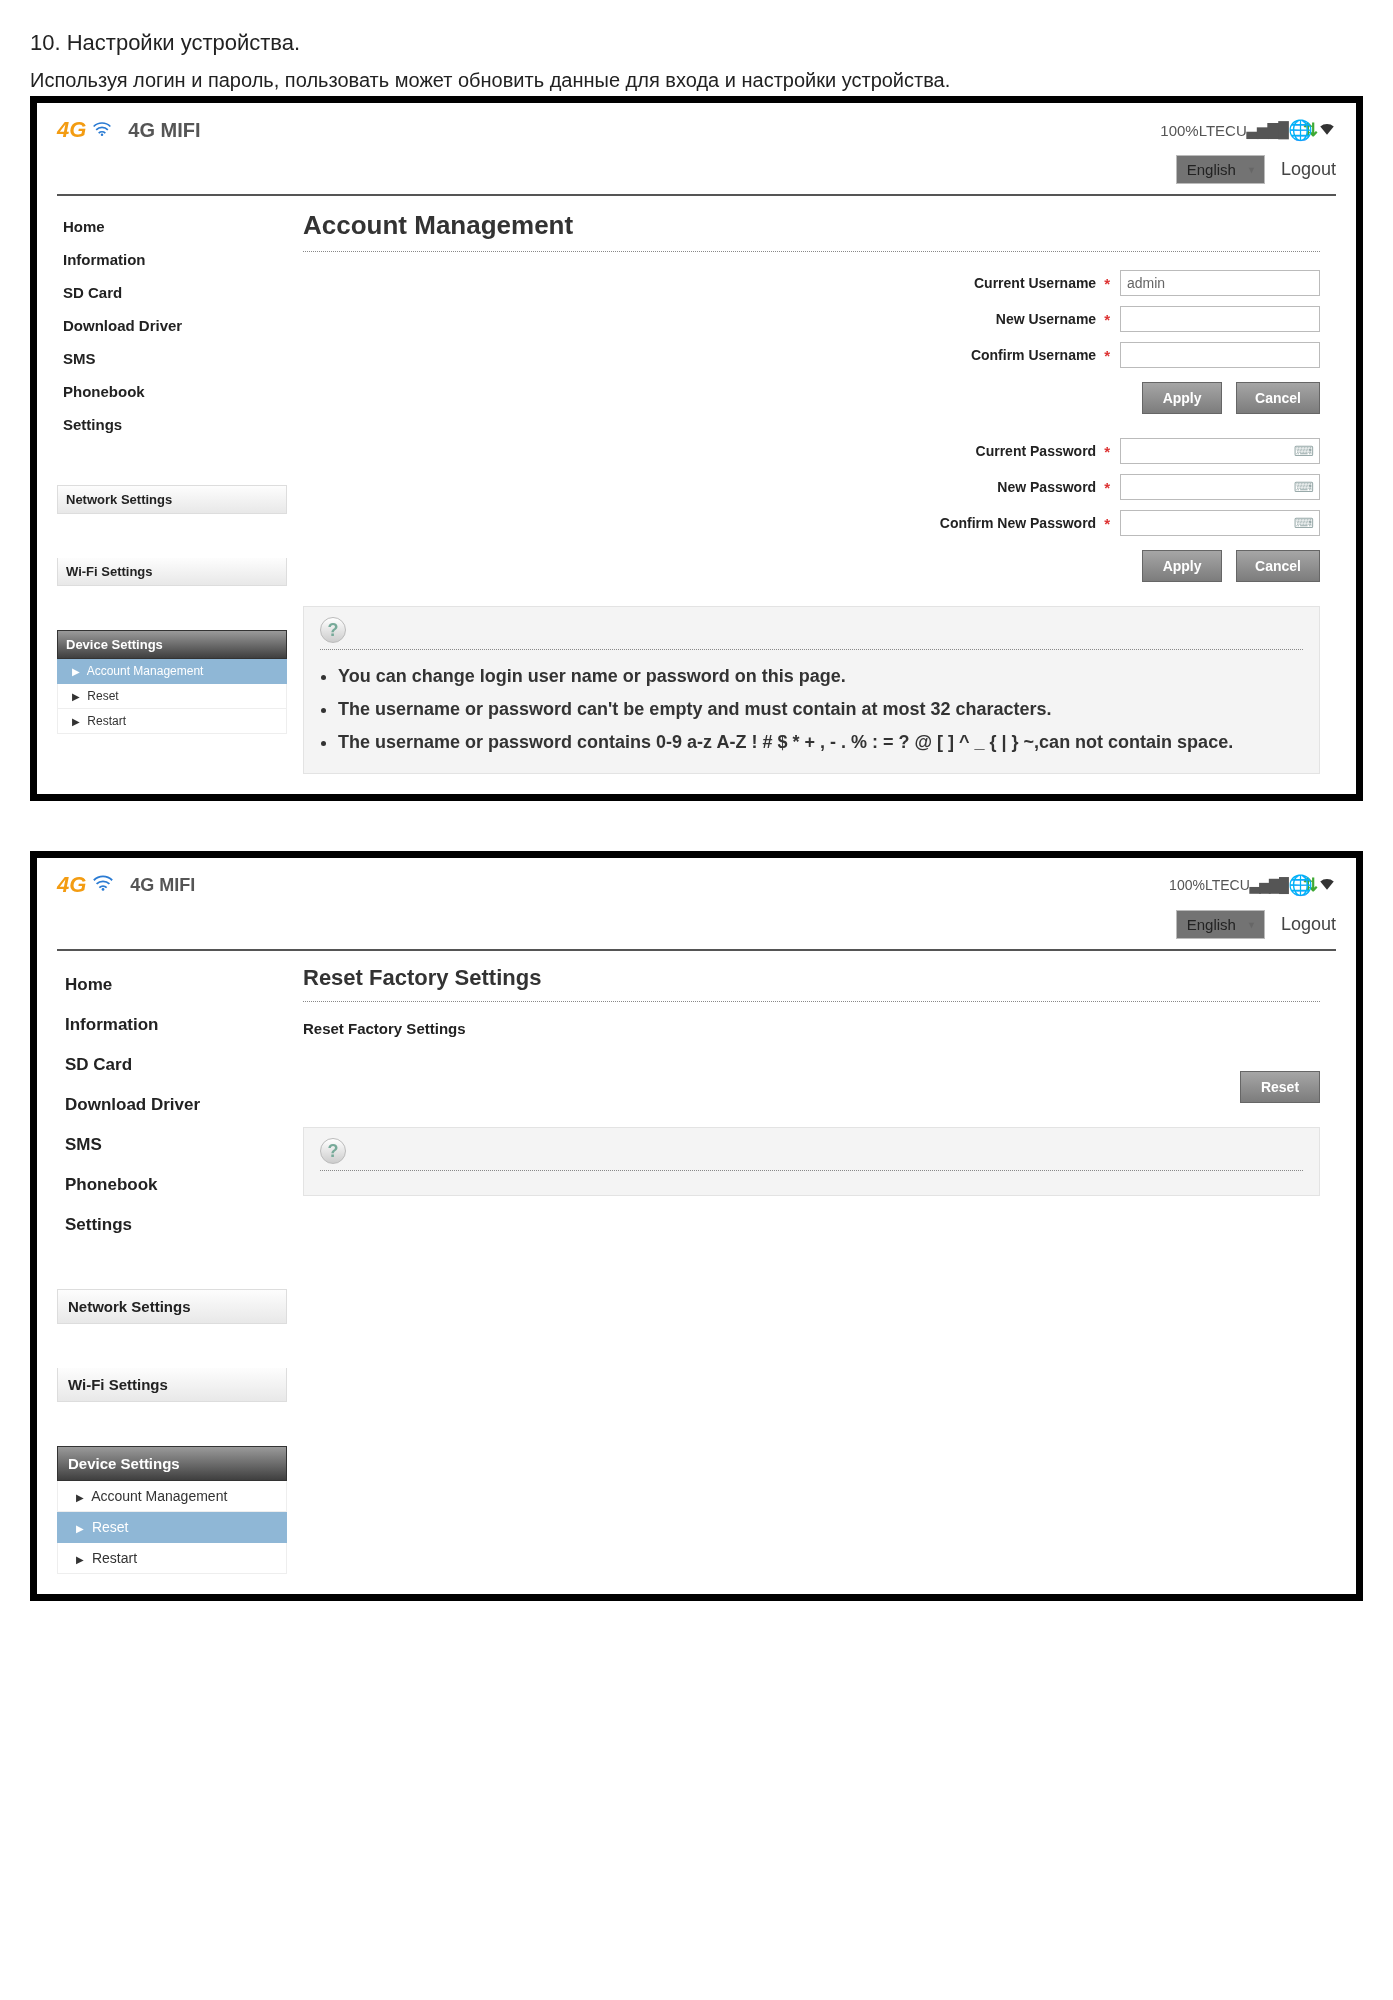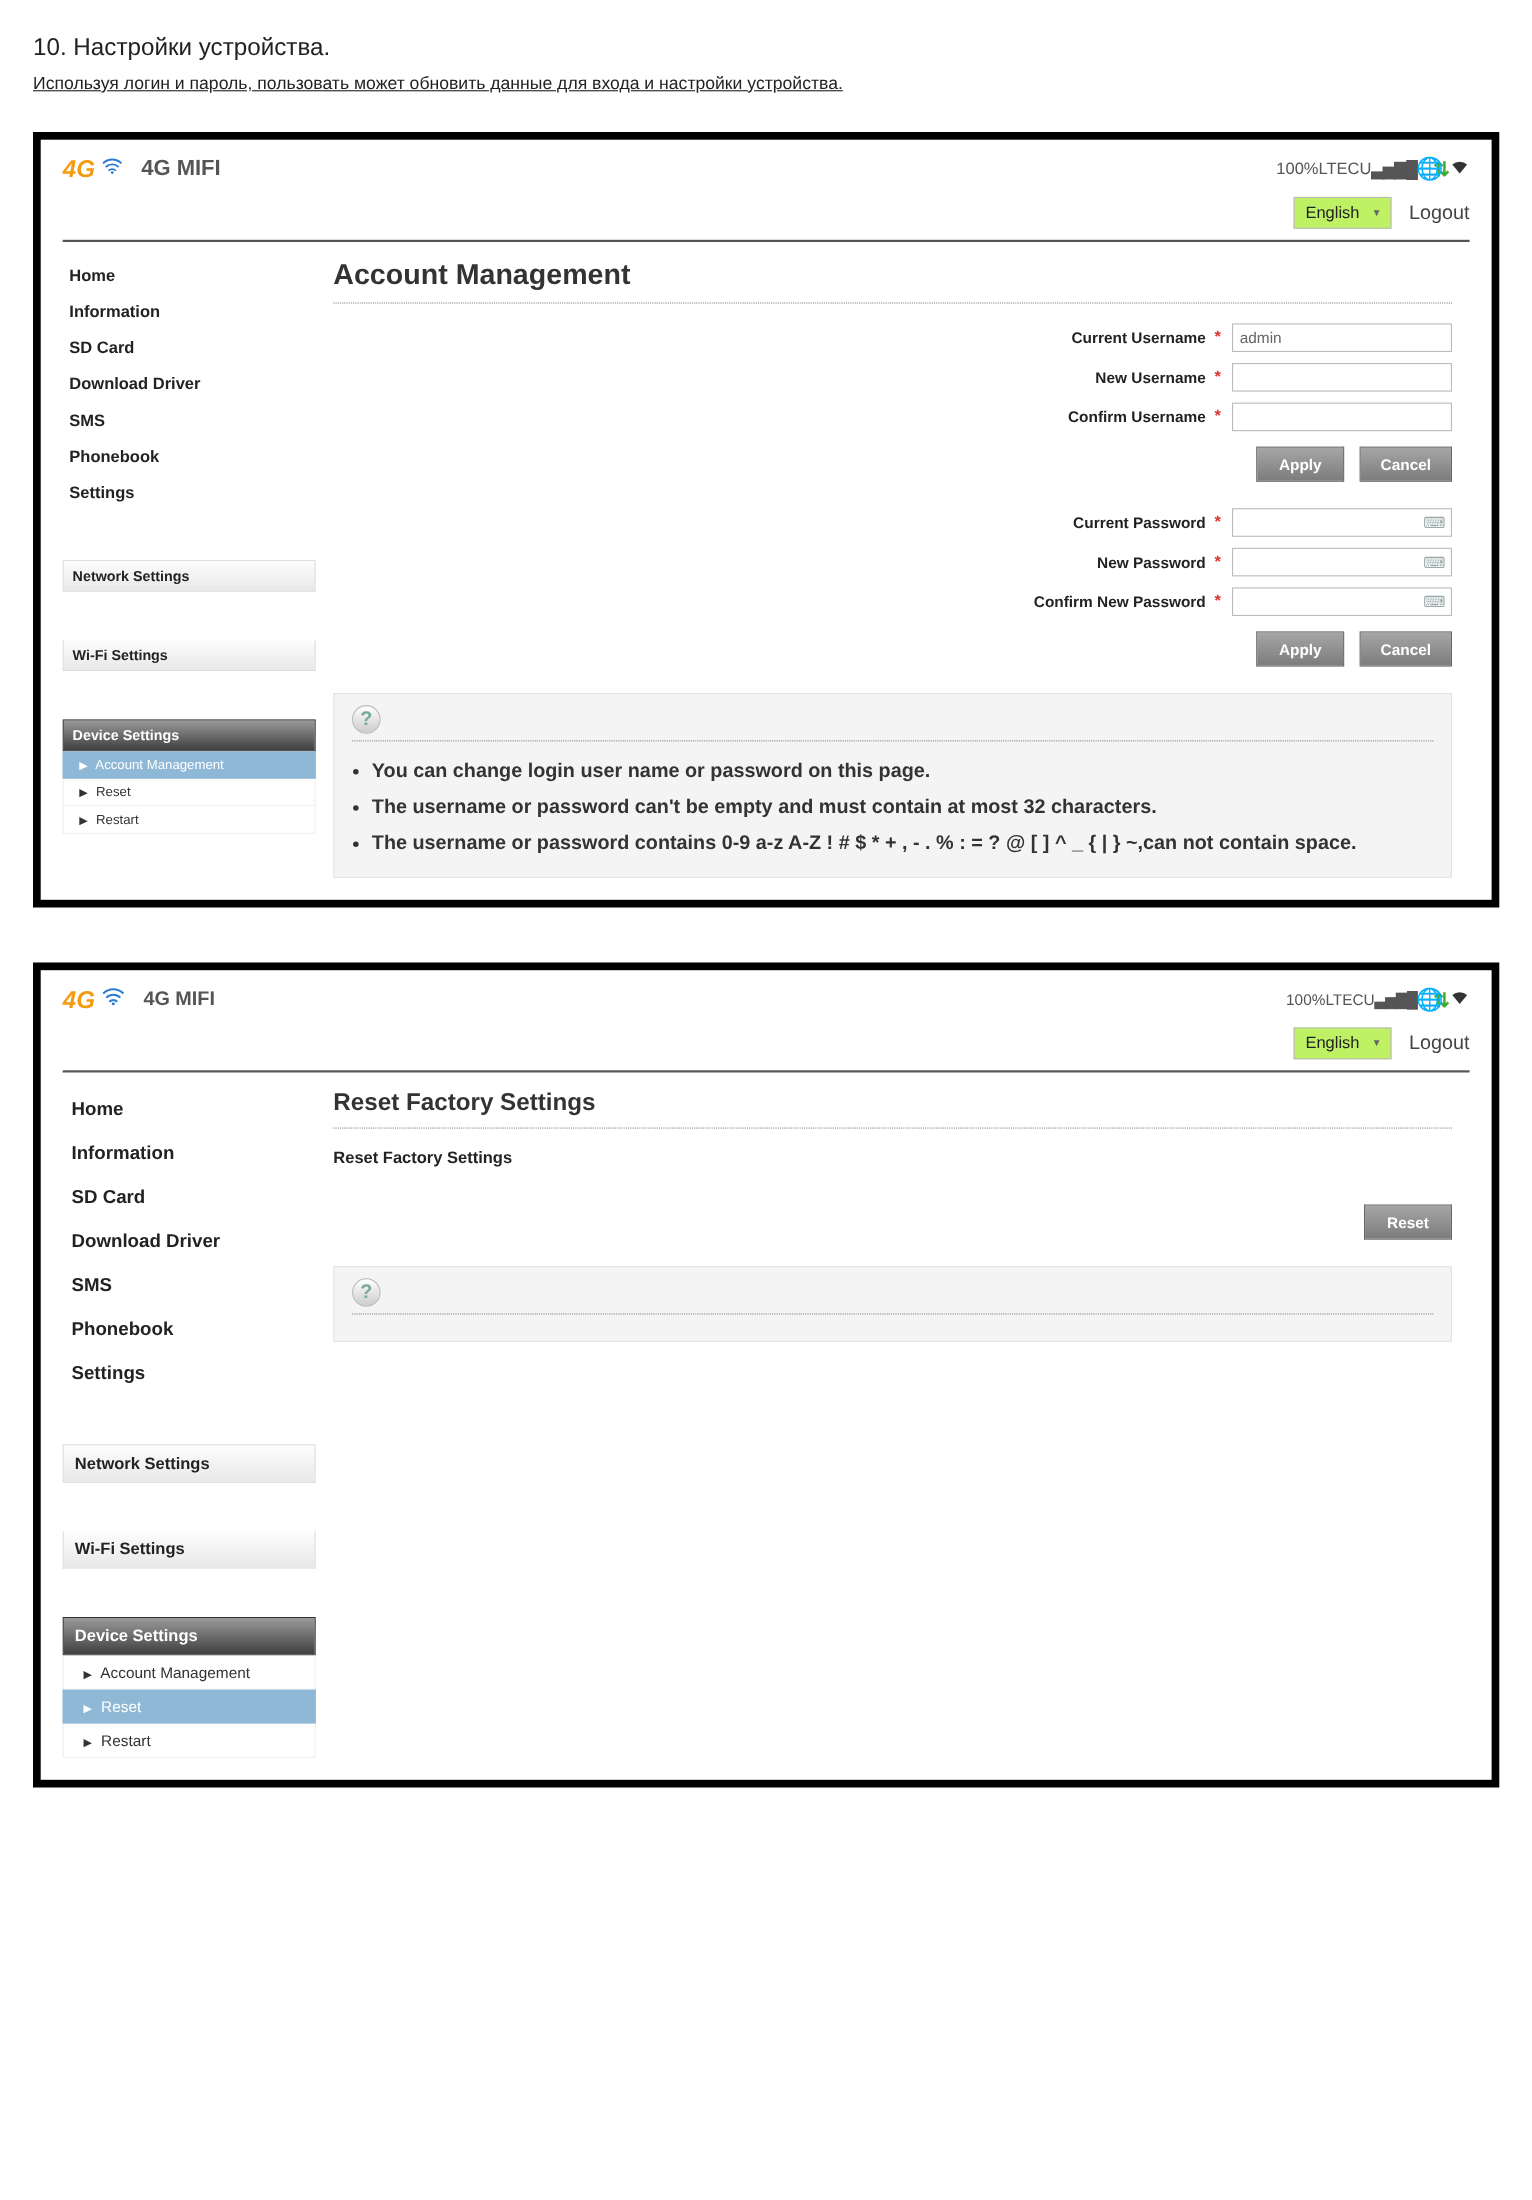--- a/index.html
+++ b/index.html
@@ -6,21 +6,21 @@
   body {
     margin: 0;
     padding: 20px 30px;
     font-family: Arial, Helvetica, sans-serif;
     font-size: 15px;
     color: #222;
     background: #fff;
     width: 1393px;
   }
   .doc-heading { font-size: 22px; margin: 10px 0 8px 0; }
-  .doc-sub { font-size: 16px; line-height: 1.6; margin-bottom: 30px; text-align: justify; text-decoration: underline; }
+  .doc-sub { font-size: 20px; line-height: 1.6; text-align: justify; }
 
   .panel {
     border: 7px solid #000000;
     margin-bottom: 50px;
     padding: 10px 20px 20px 20px;
   }
 
   .topbar {
     display: flex;
     align-items: center;
@@ -43,21 +43,21 @@
     align-items:center;
     gap:16px;
     padding: 4px 0 10px 0;
     border-bottom: 2px solid #555;
   }
   .lang-select {
     border:1px solid #bbb;
     padding:5px 28px 5px 10px;
     font-size:15px;
     position:relative;
-    background:#bef264;
+    background:#737373;
   }
   .lang-select::after {
     content:"▼";
     font-size:9px;
     color:#666;
     position:absolute;
     right:8px; top:50%;
     transform:translateY(-50%);
   }
   .logout { font-weight:normal; color:#444; font-size:18px; cursor:pointer; }

